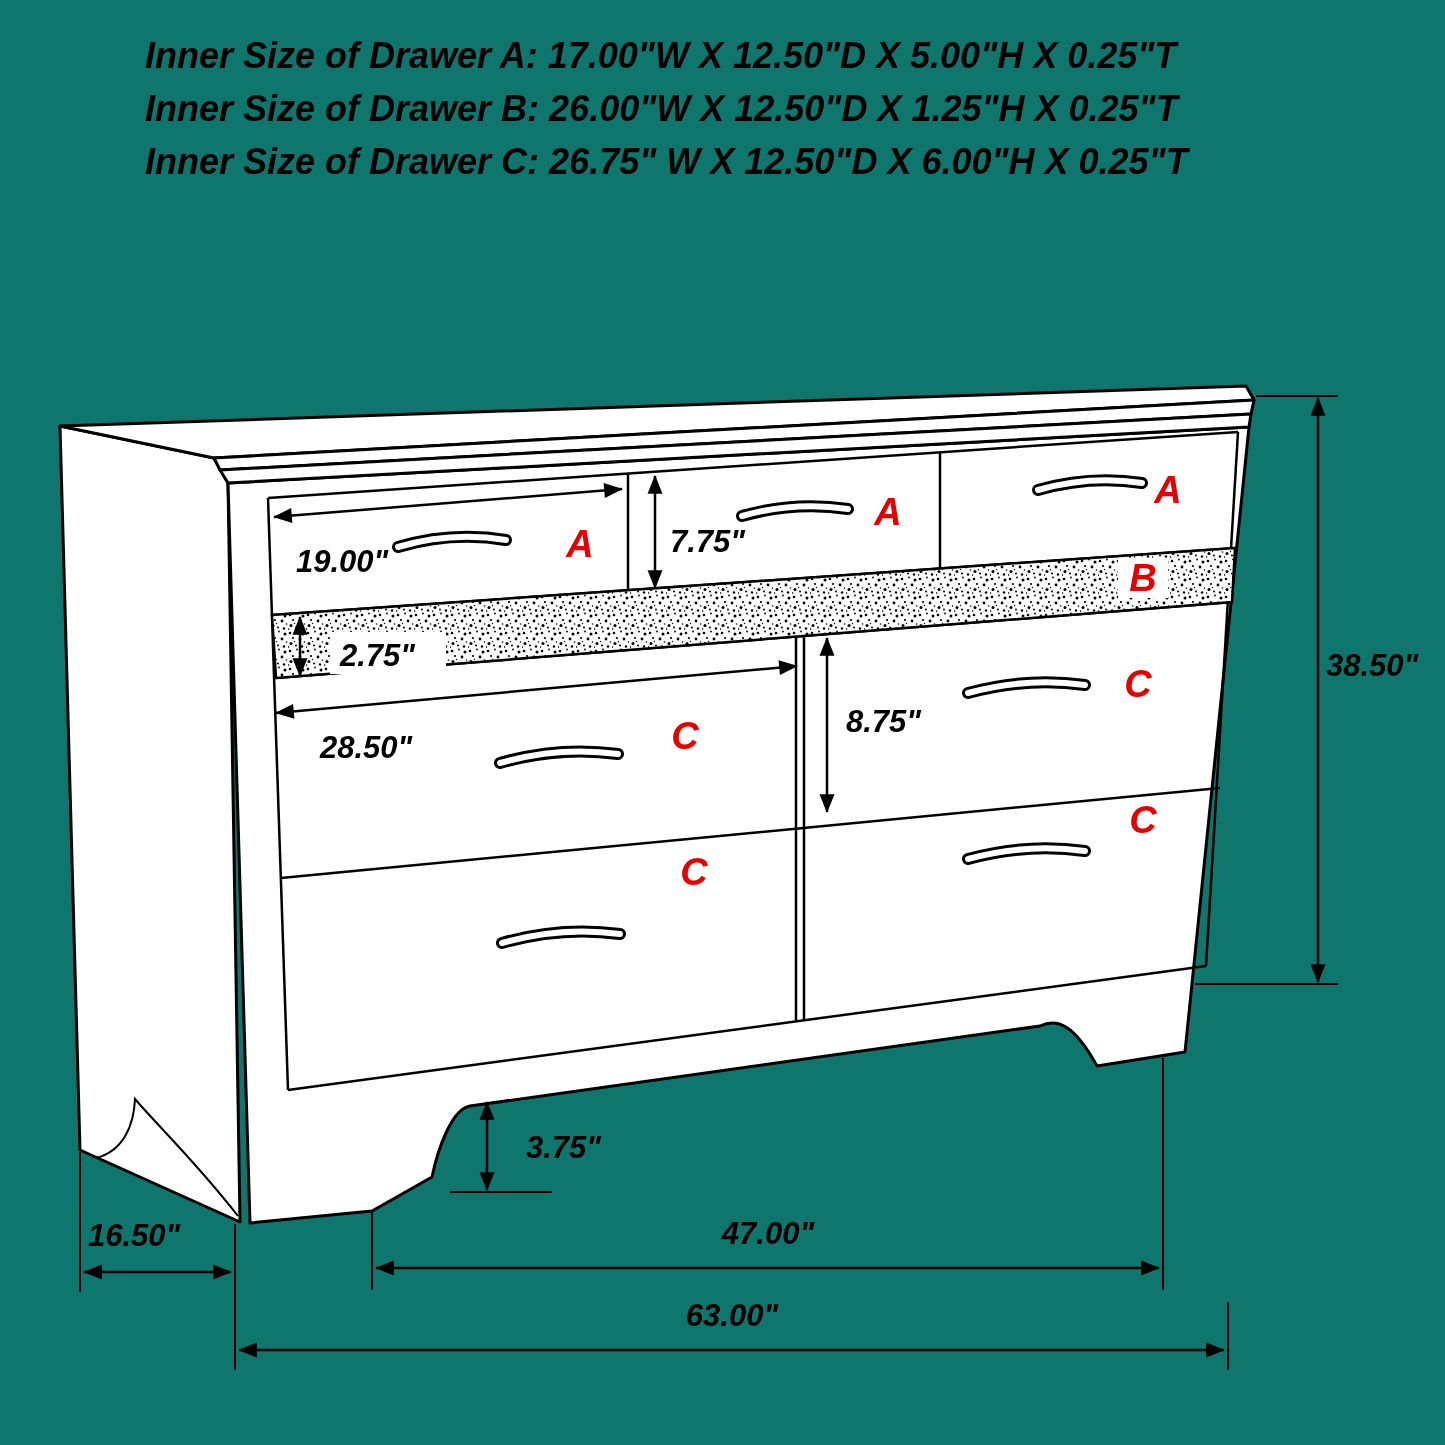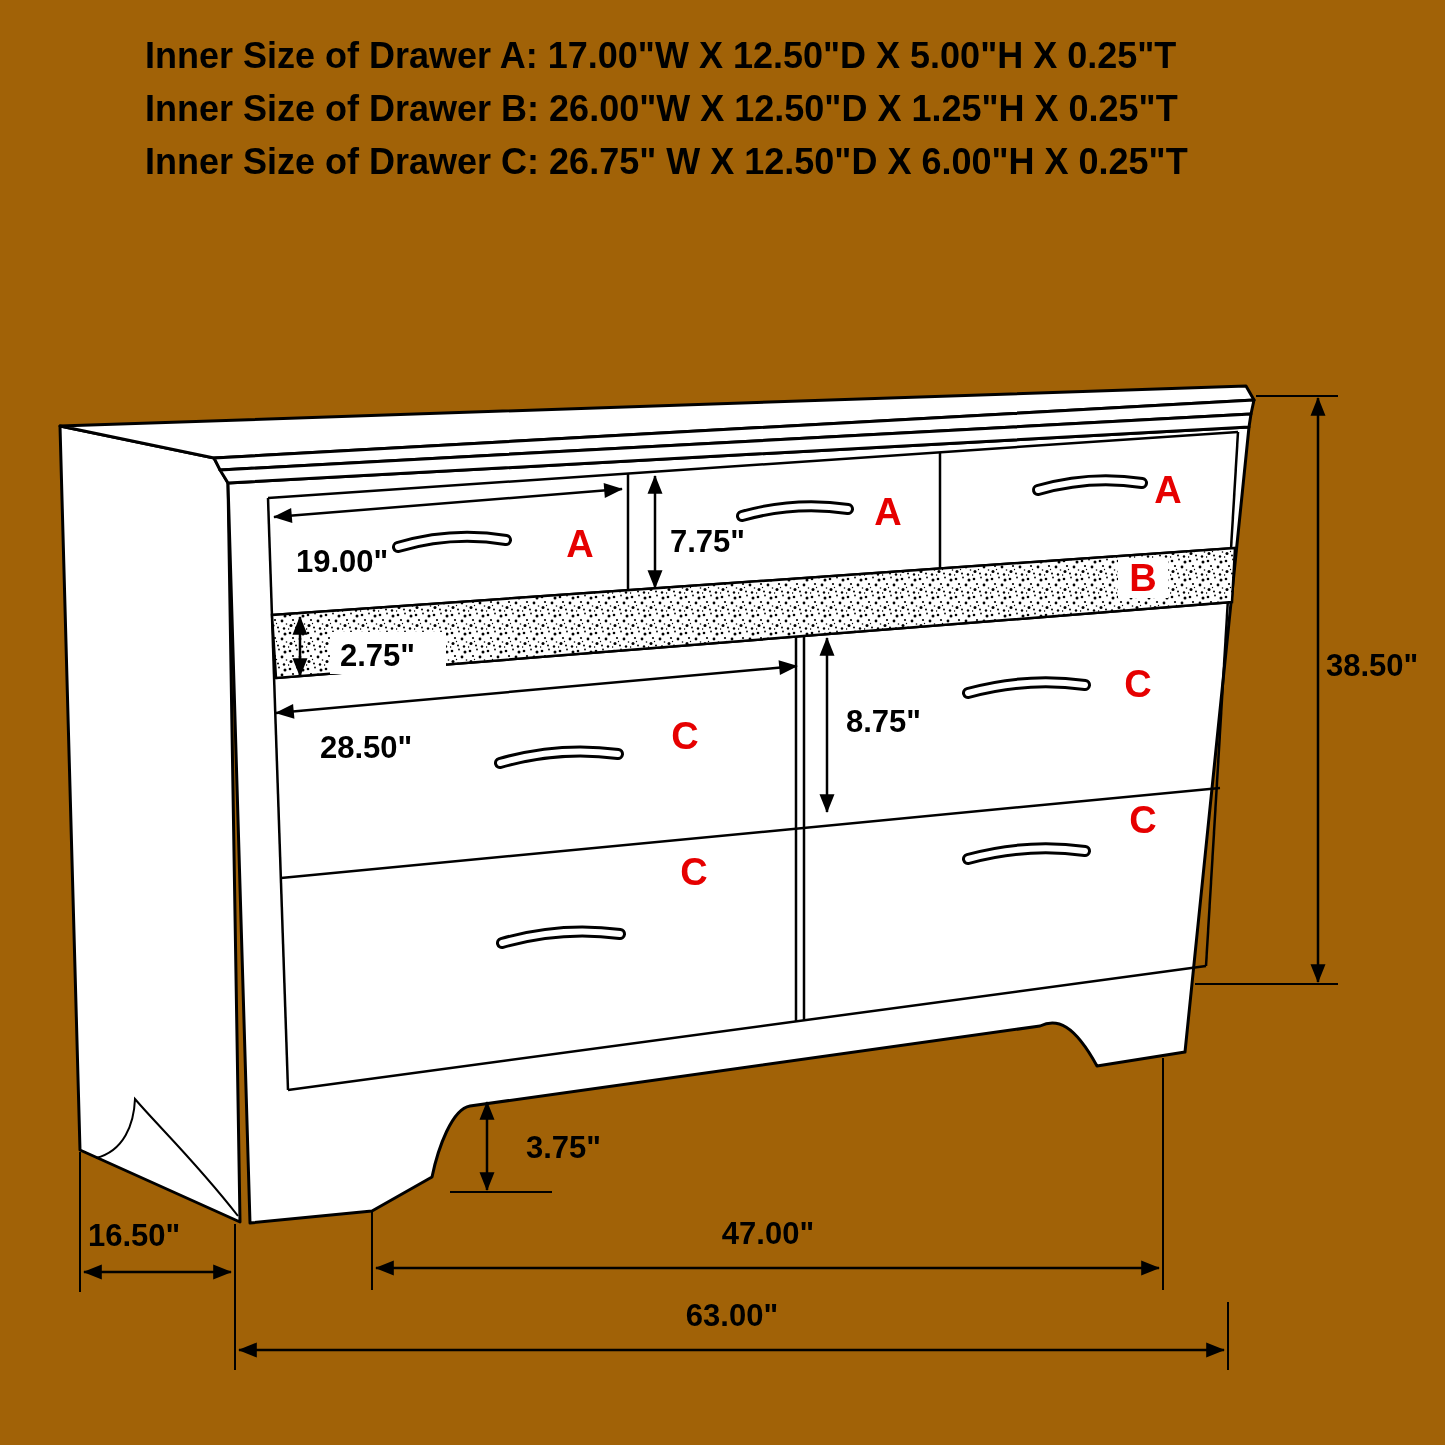--- a/index.html
+++ b/index.html
@@ -1,16 +1,16 @@
 <!DOCTYPE html>
 <html><head>
 <meta charset="utf-8">
 <style>
   html,body{margin:0;padding:0;background:#ffffff;}
-  .stage{position:relative;width:1445px;height:1445px;background:#a16207;overflow:hidden;}
+  .stage{position:relative;width:1445px;height:1445px;background:#0f766e;overflow:hidden;font-style:italic;}
   svg{display:block;}
   text{font-family:"Liberation Sans","DejaVu Sans",sans-serif;font-weight:bold;}
   .hdr{font-size:36px;fill:#000000;}
   .dim{font-size:31px;fill:#000000;}
   .red{font-size:38px;text-anchor:middle;}
   .mid{text-anchor:middle;}
   .outline{fill:#ffffff;stroke:#000000;stroke-width:3;stroke-linejoin:round;}
   .iline{stroke:#000000;stroke-width:2.5;fill:none;}
   .thin{stroke:#000000;stroke-width:2;fill:none;}
   .dimline{stroke:#000000;stroke-width:2.5;fill:none;}

